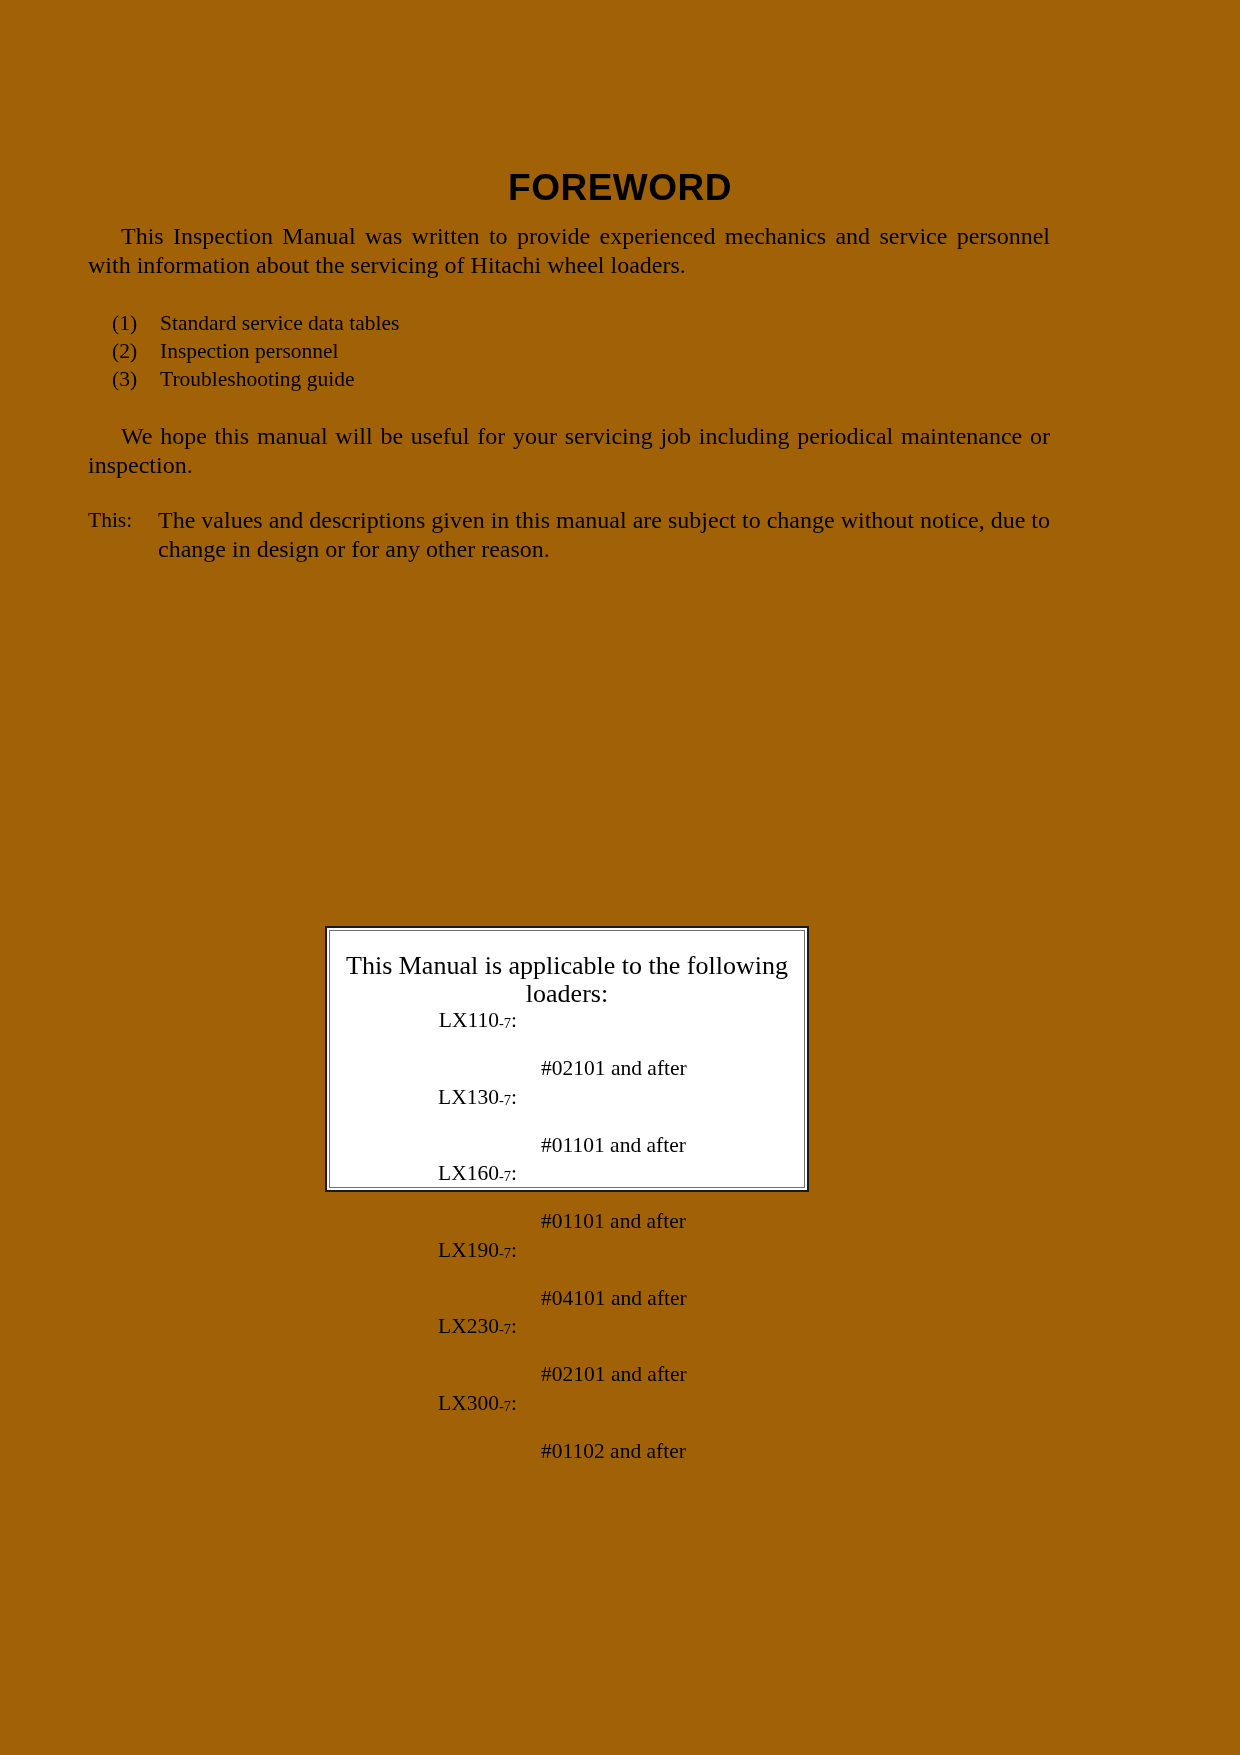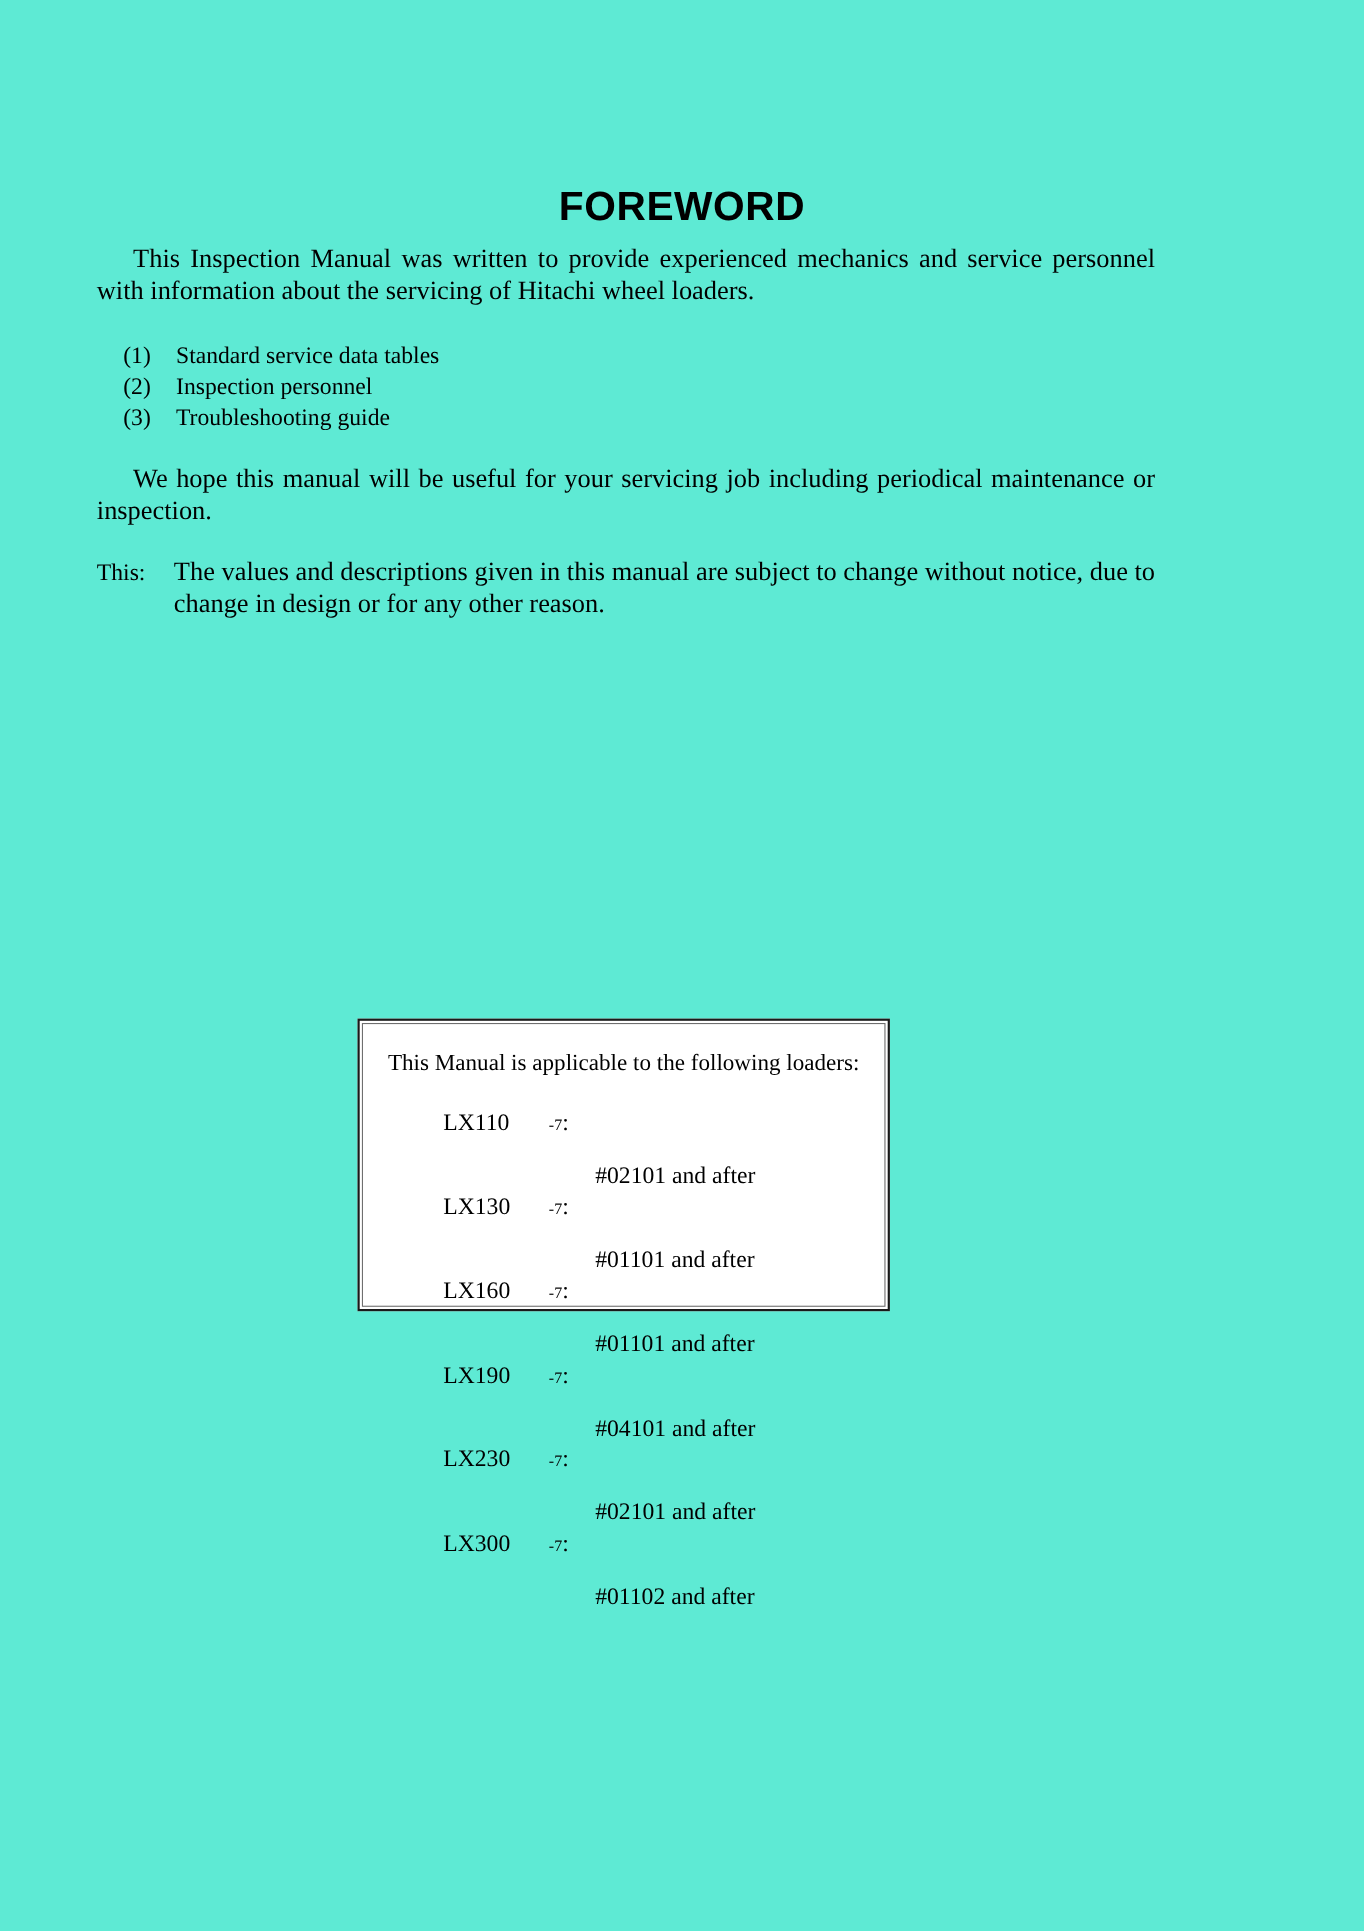--- a/index.html
+++ b/index.html
@@ -9,21 +9,21 @@
   }
   body {
     font-family: "Liberation Serif", "DejaVu Serif", serif;
     color: #000000;
   }
 
   .page {
     position: relative;
     width: 1240px;
     height: 1755px;
-    background: #5eead4;
+    background: #a16207;
     overflow: hidden;
   }
 
   
   .doc-title {
     position: absolute;
     left: 0;
     top: 143px;
     width: 1240px;
     text-align: center;
@@ -97,38 +97,39 @@
     border: 1px solid #6f6f6f;
     pointer-events: none;
   }
 
   .box-heading {
     position: absolute;
     left: 0;
     top: 24px;
     width: 100%;
     text-align: center;
-    font-size: 21px;
+    font-size: 26px;
     line-height: 28px;
   }
 
   .model-list {
     position: absolute;
     left: 0;
     top: 78px;
     width: 100%;
   }
   .model-row {
     display: flex;
     justify-content: center;
     font-size: 21.5px;
     line-height: 28.5px;
     white-space: pre;
   }
   .model-name {
+    text-align: right;
     width: 96px;
     flex: 0 0 96px;
   }
   .model-suffix {
     font-size: 14.5px;
     position: relative;
     top: 3px;
   }
   .model-colon {
     width: 30px;

